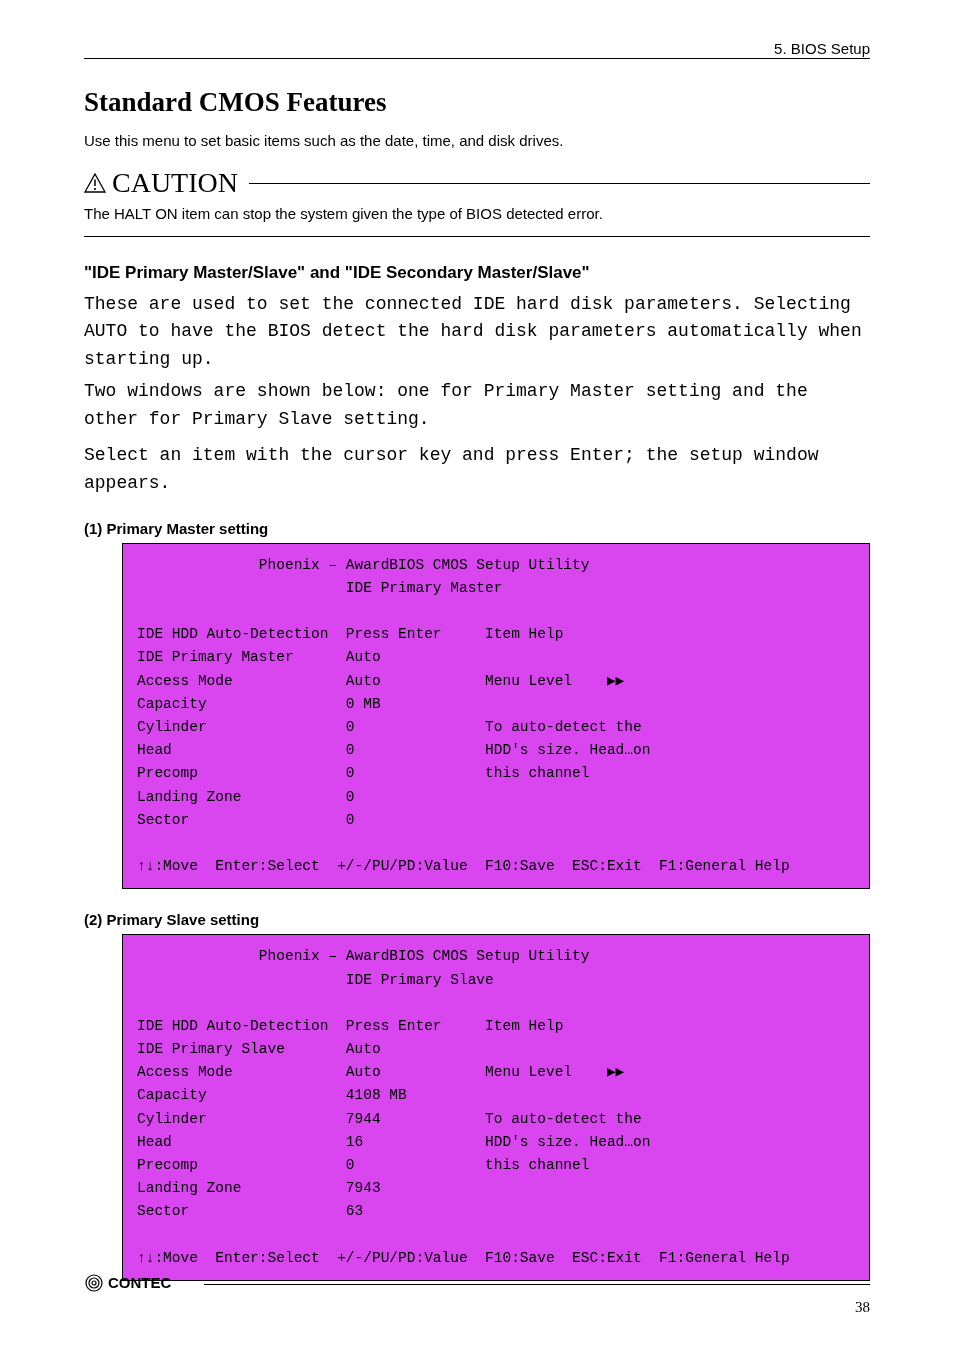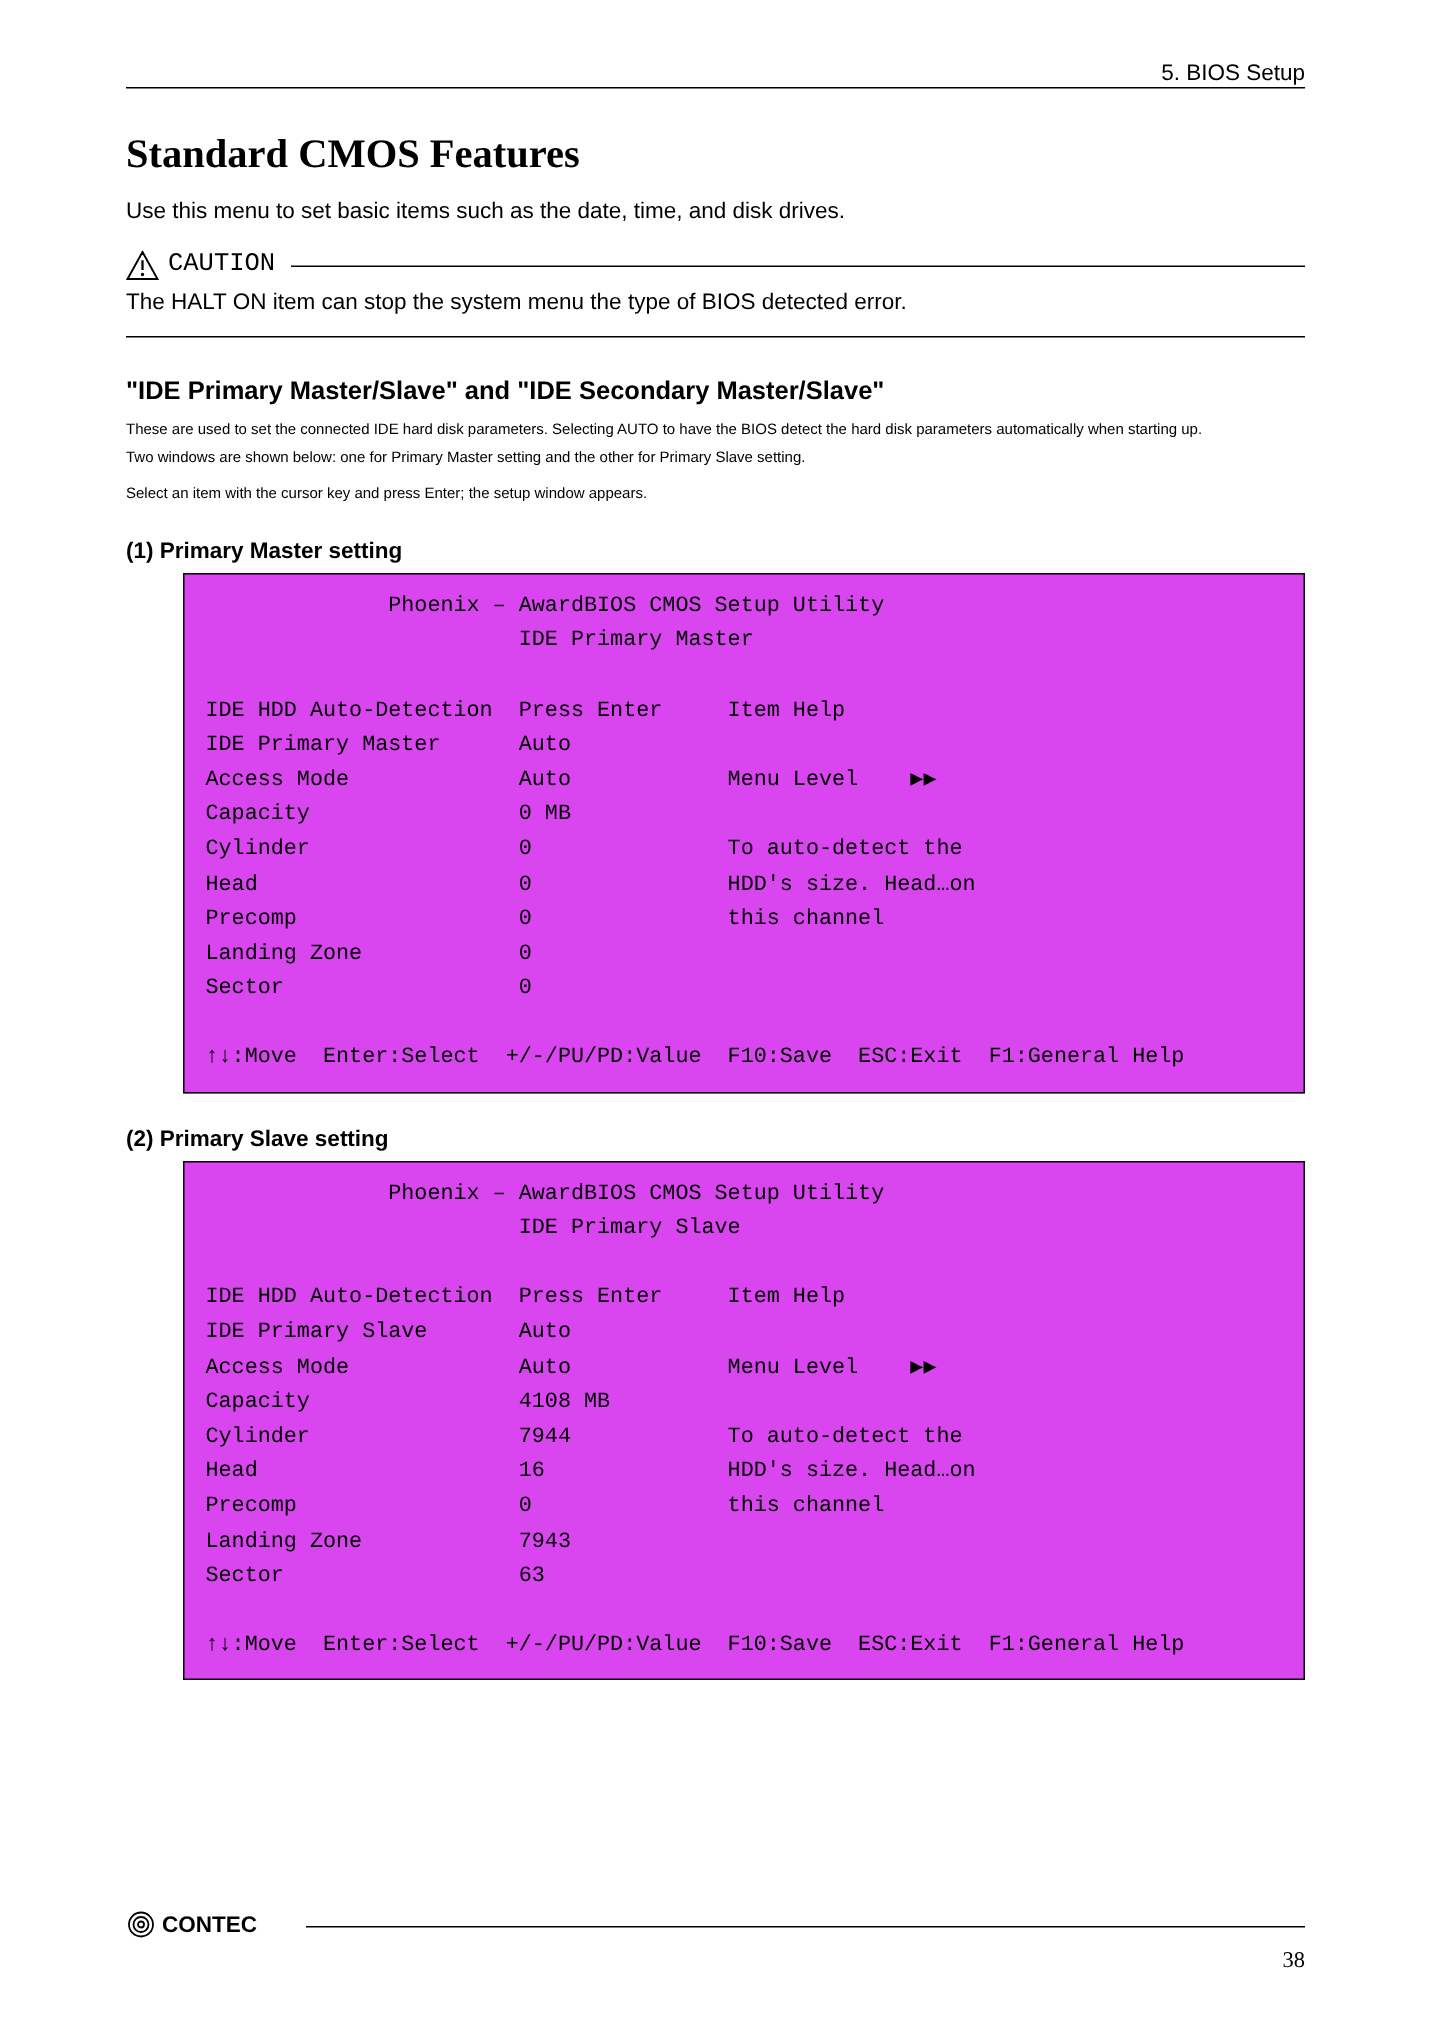--- a/index.html
+++ b/index.html
@@ -5,26 +5,26 @@
   * { box-sizing: border-box; margin: 0; padding: 0; }
   html, body { width: 954px; height: 1352px; background: #fff; font-family: "Times New Roman", Times, serif; color: #000; }
   .page { position: relative; width: 954px; height: 1352px; padding: 40px 84px 70px 84px; }
   .header-right { position: absolute; top: 40px; right: 84px; font-family: Arial, Helvetica, sans-serif; font-size: 15px; }
   .top-rule { border: none; border-top: 1.5px solid #000; margin-top: 18px; }
   .section-title { font-size: 27px; font-weight: bold; margin-top: 28px; }
   .section-body { font-family: Arial, Helvetica, sans-serif; font-size: 15px; margin-top: 12px; line-height: 1.5; }
   .caution-block { margin-top: 14px; }
   .caution-row { display: flex; align-items: center; }
   .warn-icon { display: inline-flex; align-items: center; margin-right: 6px; }
-  .caution-word { font-family: Liberation Mono, monospace; font-size: 17px; margin-right: 11px; }
+  .caution-word { font-family: Liberation Serif, serif; font-size: 28px; margin-right: 11px; }
   .caution-line { flex: 1; border: none; border-top: 1.5px solid #000; position: relative; top: 1px; }
   .caution-text { font-family: Arial, Helvetica, sans-serif; font-size: 15px; margin-top: 6px; }
   .caution-bottom-line { border: none; border-top: 1.5px solid #000; margin-top: 14px; }
   .subhead { font-family: Arial, Helvetica, sans-serif; font-size: 17px; font-weight: bold; margin-top: 26px; }
-  .body-text { font-family: Liberation Sans, sans-serif; font-size: 10px; margin-top: 8px; line-height: 1.55; }
+  .body-text { font-family: Liberation Mono, monospace; font-size: 18px; margin-top: 8px; line-height: 1.55; }
   .body-text.tight { margin-top: 4px; }
   .step-label { font-family: Arial, Helvetica, sans-serif; font-size: 15px; margin-top: 22px; margin-bottom: 6px; font-weight: bold; }
   .screen-box { margin-left: 38px; margin-right: 0; border: 1px solid #000; background: #d946ef; font-family: "Courier New", Courier, monospace; font-size: 14.5px; line-height: 1.6; padding: 10px 14px 10px 14px; white-space: pre; overflow: hidden; }
   .footer { position: absolute; left: 84px; right: 84px; bottom: 36px; text-align: right; }
   .footer-row { display: flex; align-items: center; }
   .footer-logo { display: inline-flex; align-items: center; margin-right: 10px; }
   .footer-logo svg { display: block; }
   .footer-line { flex: 1; border: none; border-top: 1.5px solid #000; position: relative; top: 1px; }
   .footer-pageno-row { display: flex; justify-content: flex-end; margin-top: 6px; }
   .footer-pageno { font-size: 15px; }
@@ -44,21 +44,21 @@
       <span class="warn-icon">
         <svg width="22" height="20" viewBox="0 0 22 20">
             <polygon points="11,1 21,19 1,19" fill="none" stroke="#000" stroke-width="1.3"></polygon>
             <line x1="11" y1="6.5" x2="11" y2="13" stroke="#000" stroke-width="1.5"></line>
             <circle cx="11" cy="16" r="1.1" fill="#000"></circle>
           </svg>
       </span>
       <span class="caution-word">CAUTION</span>
       <hr class="caution-line">
     </div>
-    <p class="caution-text">The HALT ON item can stop the system menu the type of BIOS detected error.</p>
+    <p class="caution-text">The HALT ON item can stop the system given the type of BIOS detected error.</p>
     <hr class="caution-bottom-line">
   </div>
 
   <div class="subhead">"IDE Primary Master/Slave" and "IDE Secondary Master/Slave"</div>
   <p class="body-text">These are used to set the connected IDE hard disk parameters.  Selecting AUTO to have the BIOS detect the hard disk parameters automatically when starting up.</p>
   <p class="body-text tight">Two windows are shown below: one for Primary Master setting and the other for Primary Slave setting.</p>
   <p class="body-text">Select an item with the cursor key and press Enter; the setup window appears.</p>
 
   <div class="step-label">(1)  Primary Master setting</div>
   <div class="screen-box" id="screen1">              Phoenix – AwardBIOS CMOS Setup Utility

